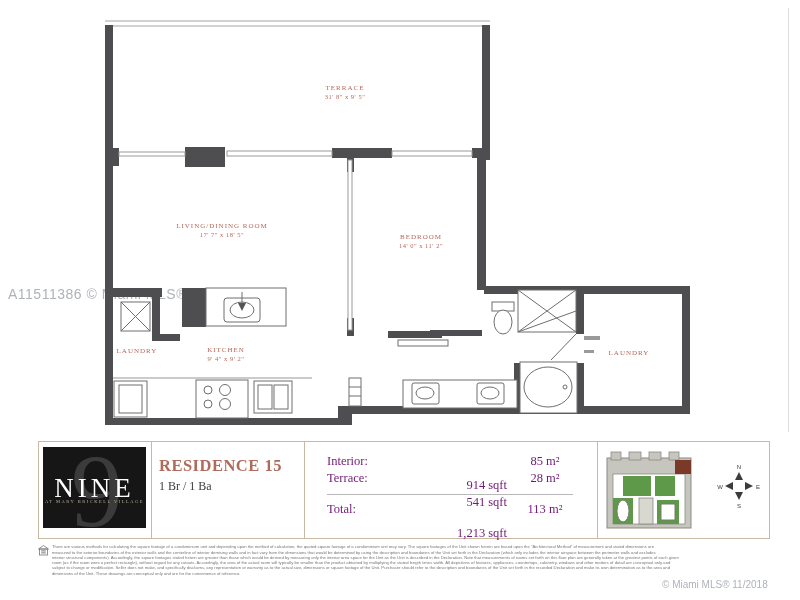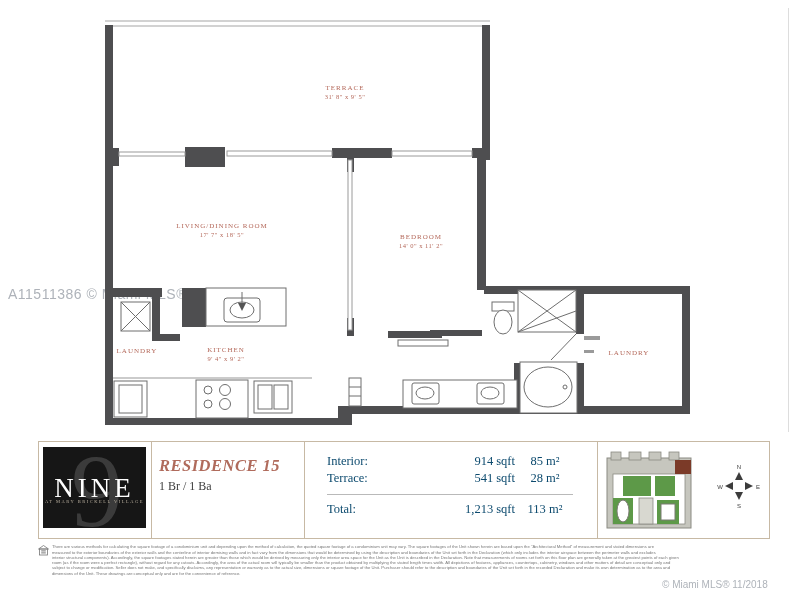--- a/index.html
+++ b/index.html
@@ -23,26 +23,26 @@
   .cell-div{position:absolute;top:0;bottom:0;width:1px;background:#c7b9a4;}
   .logo-box{position:absolute;left:4px;top:5px;width:103px;height:81px;background:#161616;
             overflow:hidden;color:#fff;}
   .logo-ghost9{position:absolute;left:28px;top:-16px;font-size:104px;color:#5a5a5a;opacity:.55;
                font-family:"Liberation Serif", serif;}
   .logo-name{position:absolute;left:0;right:0;top:26px;text-align:center;font-size:27px;
              letter-spacing:4px;font-family:"Liberation Serif", serif;}
   .logo-tag{position:absolute;left:0;right:0;top:52px;text-align:center;font-size:4.5px;
             letter-spacing:1.5px;color:#b9af9e;}
   .res-cell{position:absolute;left:120px;top:14px;width:150px;}
-  .res-title{font-size:16.5px;font-weight:bold;color:#b06b5c;letter-spacing:.5px;white-space:nowrap;font-style:italic;}
+  .res-title{font-size:16.5px;font-weight:bold;color:#b06b5c;letter-spacing:.5px;white-space:nowrap;}
   .res-level,.res-bb{font-size:12px;color:#3c3c3c;margin-top:3px;}
-  .area-cell{position:absolute;left:288px;top:12px;width:252px;font-size:12.5px;color:#0c4a6e;}
+  .area-cell{position:absolute;left:288px;top:12px;width:252px;font-size:12.5px;color:#701a75;}
   .area-row{position:relative;height:17px;}
   .a-label{position:absolute;left:0;}
-  .a-sqft{position:absolute;right:64px;text-align:right;}
+  .a-sqft{position:absolute;right:72px;text-align:right;margin-top:24px;}
   .a-m2{position:absolute;right:4px;width:60px;text-align:center;}
   .area-rule{height:1px;background:#b9b9b9;margin:6px 0 7px 0;width:246px;}
   .key-cell{position:absolute;left:560px;top:4px;width:168px;height:88px;}
   .compass{position:absolute;left:118px;top:16px;}
   
   .disc-wrap{position:absolute;left:38px;top:544px;width:730px;}
   .eh-icon{position:absolute;left:0;top:1px;}
   .disc{position:absolute;left:14px;top:0;width:1432px;transform:scale(0.5);
         transform-origin:0 0;font-family:"Liberation Sans", sans-serif;font-size:8.4px;
         line-height:1.25;color:#767676;}

